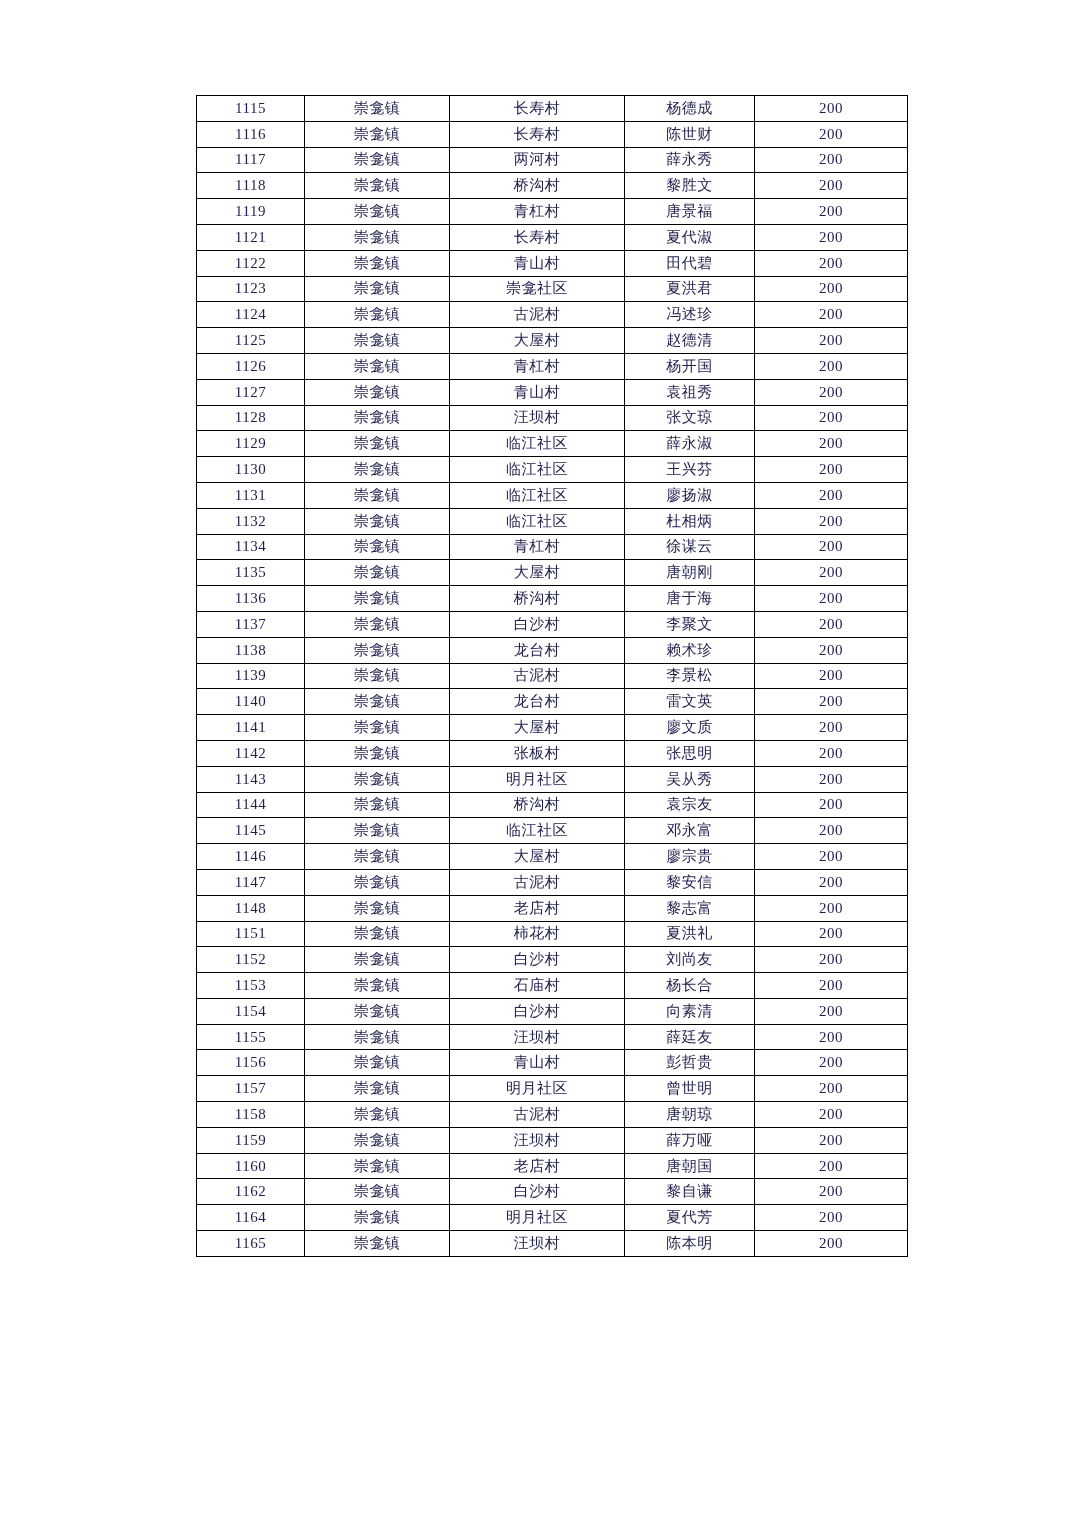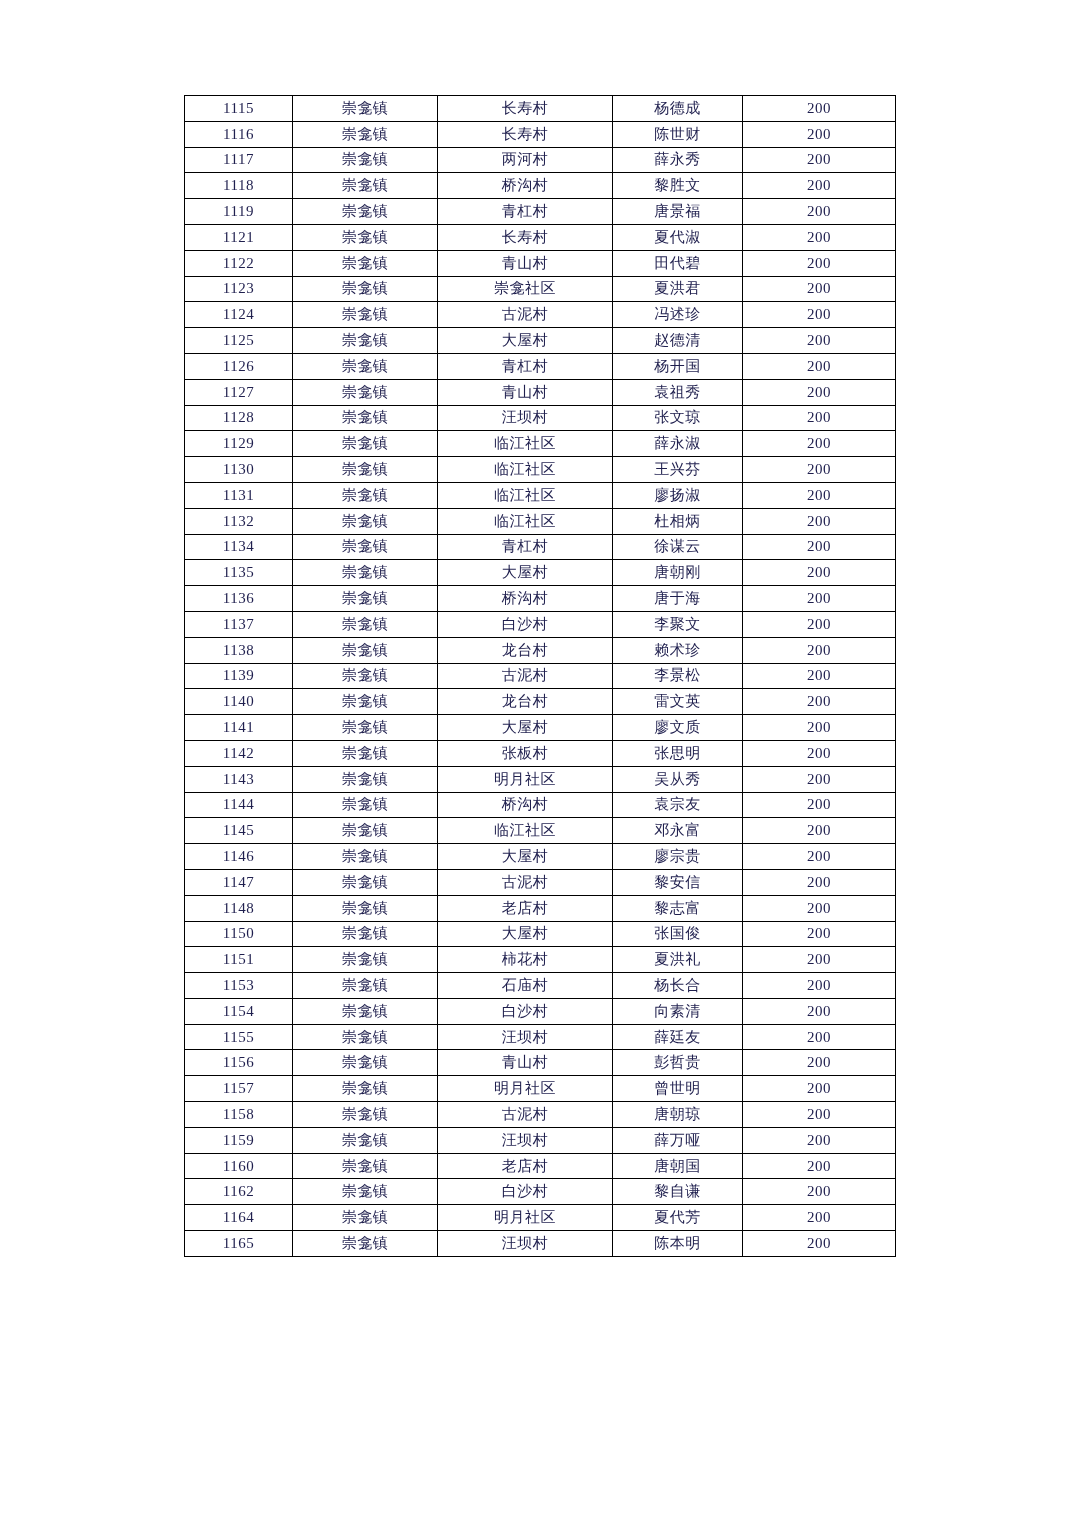--- a/index.html
+++ b/index.html
@@ -19,21 +19,21 @@
     overflow:hidden;
   }
   .sheet{
     position:absolute;
     top:0;left:0;right:0;bottom:0;
     background:var(--page-bg);
   }
   table.roster{
     position:absolute;
     top:95px;
-    left:184px;
+    left:196px;
     width:711px;
     border-collapse:collapse;
     table-layout:fixed;
   }
   table.roster td{
     border:1px solid var(--border-color);
     height:25.8px;
     text-align:center;
     vertical-align:middle;
     font-size:15px;
@@ -285,31 +285,31 @@
           <td data-name="cell-amount">200</td>
         </tr>
         <tr data-name="table-row">
           <td data-name="cell-id">1148</td>
           <td data-name="cell-town">崇龛镇</td>
           <td data-name="cell-village">老店村</td>
           <td data-name="cell-name">黎志富</td>
           <td data-name="cell-amount">200</td>
         </tr>
         <tr data-name="table-row">
-          <td data-name="cell-id">1150</td>
-          <td data-name="cell-town">崇龛镇</td>
-          <td data-name="cell-village">大屋村</td>
-          <td data-name="cell-name">张国俊</td>
-          <td data-name="cell-amount">200</td>
-        </tr>
-        <tr data-name="table-row">
           <td data-name="cell-id">1151</td>
           <td data-name="cell-town">崇龛镇</td>
           <td data-name="cell-village">柿花村</td>
           <td data-name="cell-name">夏洪礼</td>
+          <td data-name="cell-amount">200</td>
+        </tr>
+        <tr data-name="table-row">
+          <td data-name="cell-id">1152</td>
+          <td data-name="cell-town">崇龛镇</td>
+          <td data-name="cell-village">白沙村</td>
+          <td data-name="cell-name">刘尚友</td>
           <td data-name="cell-amount">200</td>
         </tr>
         <tr data-name="table-row">
           <td data-name="cell-id">1153</td>
           <td data-name="cell-town">崇龛镇</td>
           <td data-name="cell-village">石庙村</td>
           <td data-name="cell-name">杨长合</td>
           <td data-name="cell-amount">200</td>
         </tr>
         <tr data-name="table-row">

